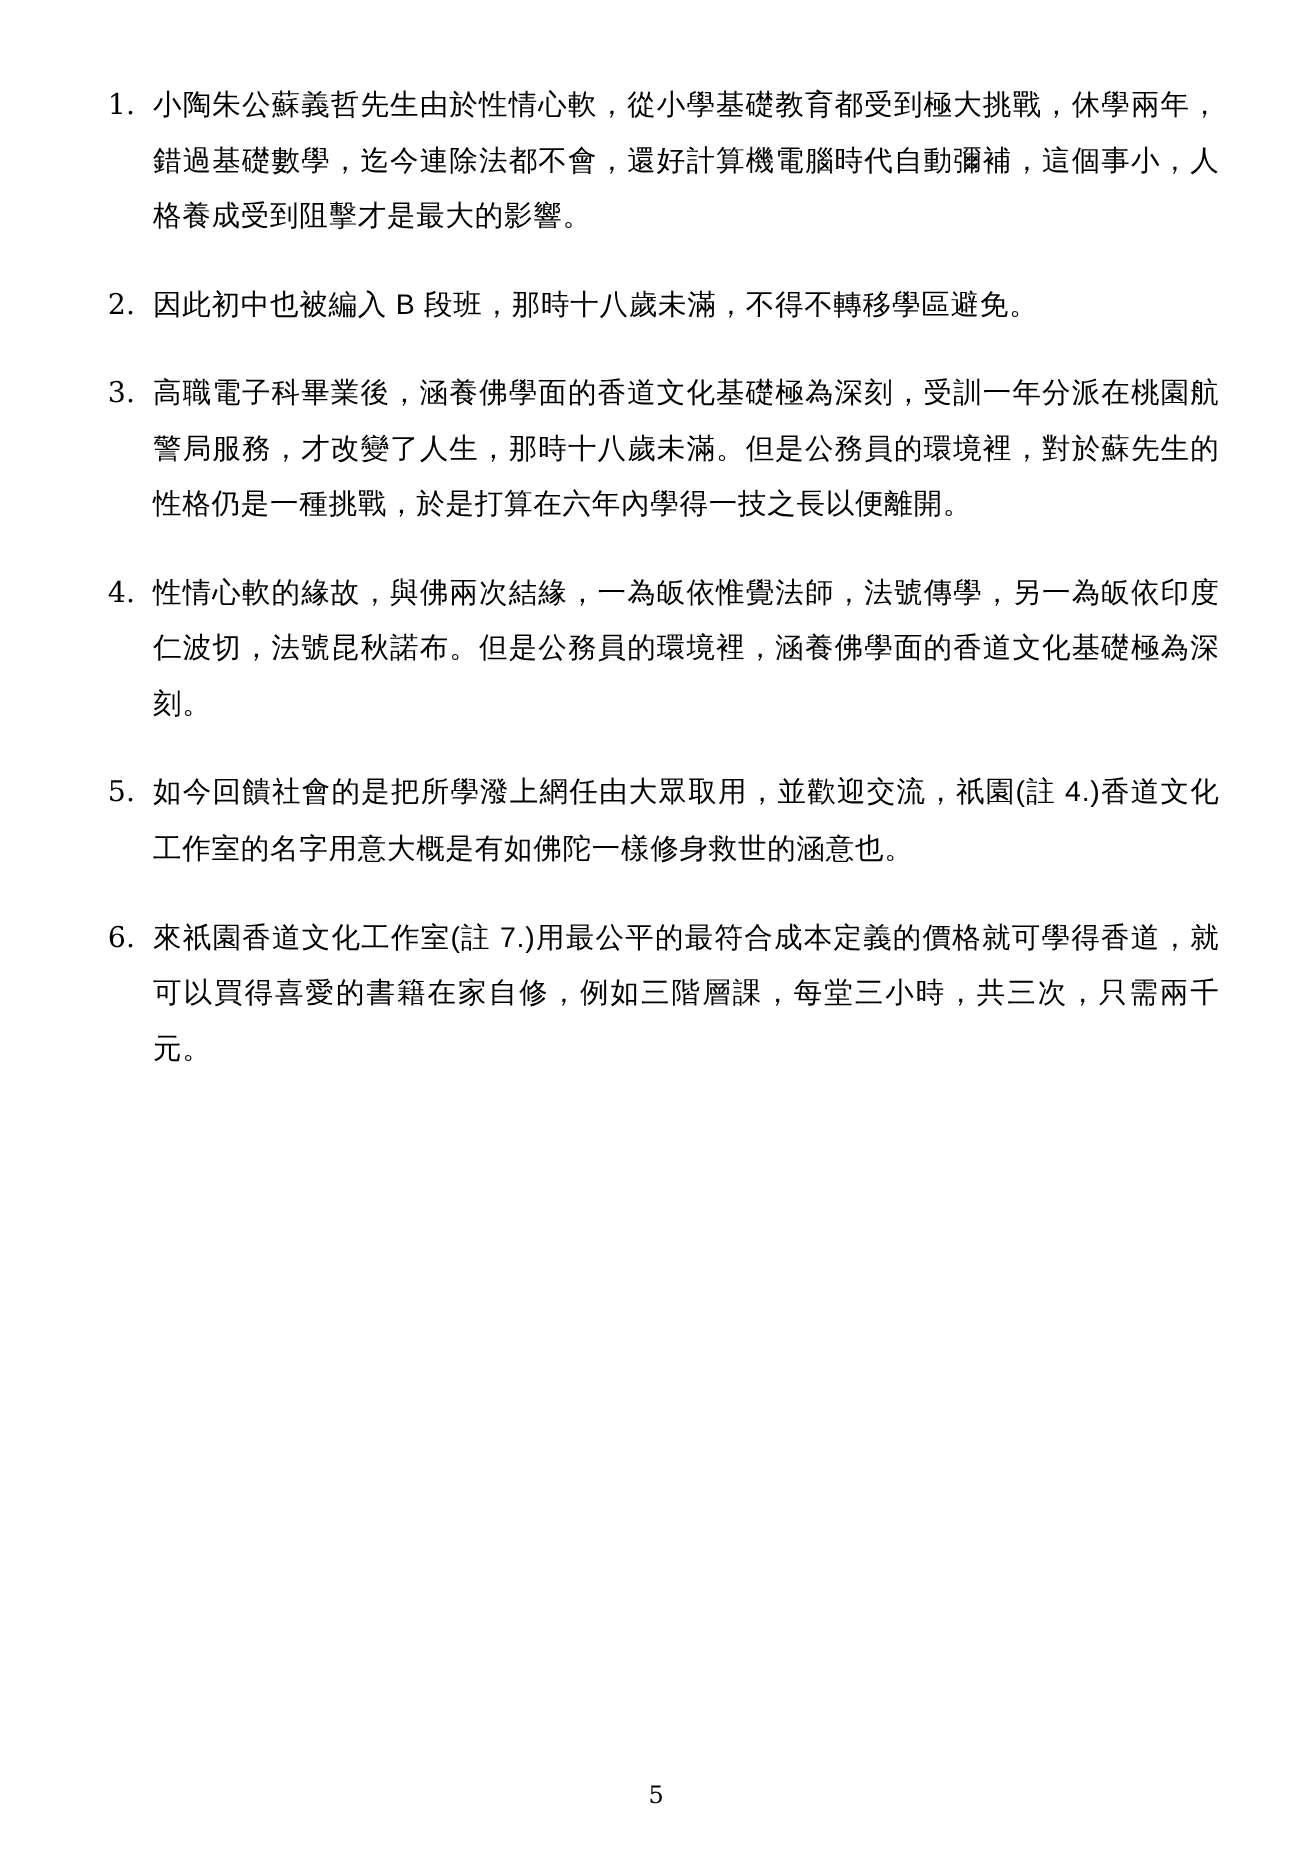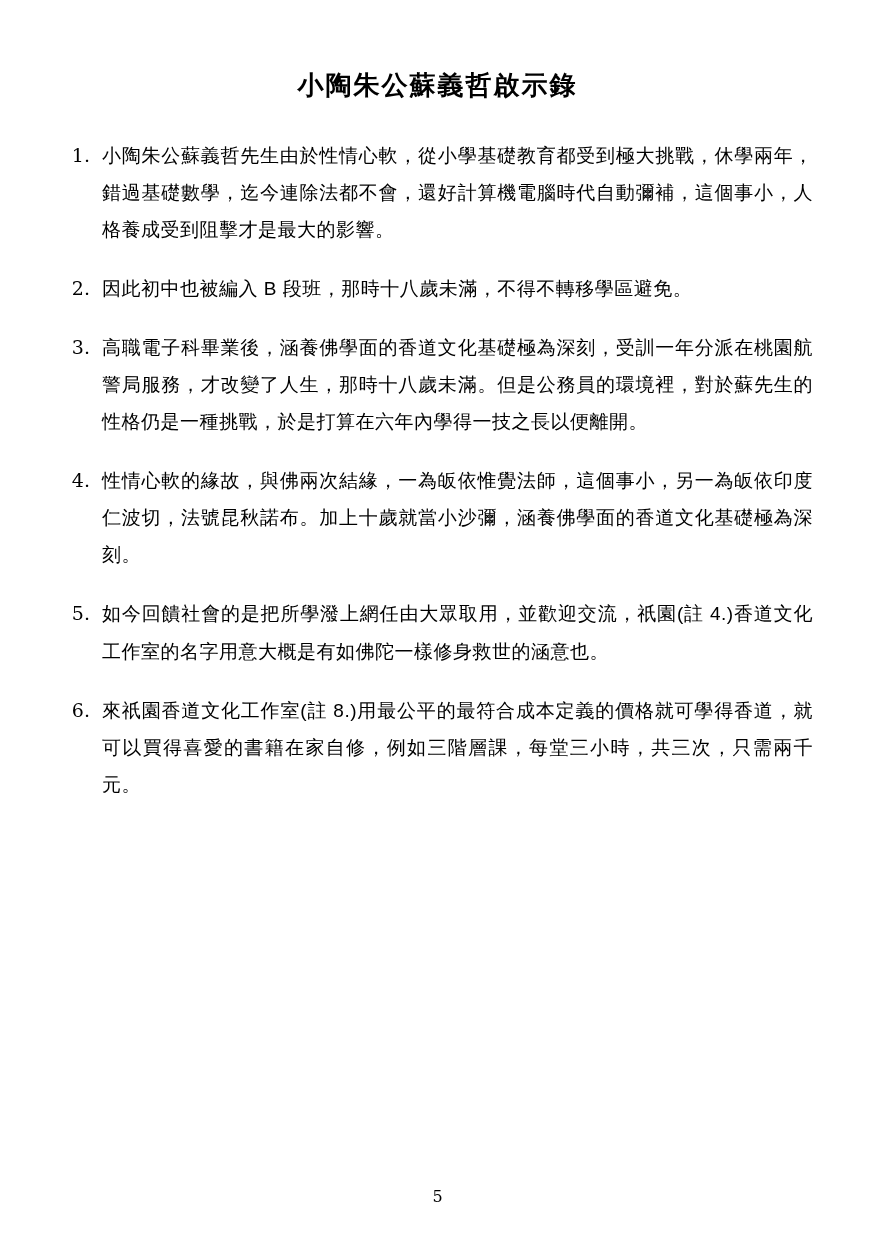--- a/index.html
+++ b/index.html
@@ -67,44 +67,43 @@
     text-align: center;
     font-size: 16px;
     font-family: "DejaVu Serif", "Liberation Serif", serif;
   }
 </style>
 </head>
 <body>
 
 <div class="page">
 
-  <div class="doc-title">小陶朱公蘇義哲啟示錄</div>
 
   <ol class="item-list">
     <li>
       <span class="item-num">1.</span>
       <span class="item-text">小陶朱公蘇義哲先生由於性情心軟，從小學基礎教育都受到極大挑戰，休學兩年，錯過基礎數學，迄今連除法都不會，還好計算機電腦時代自動彌補，這個事小，人格養成受到阻擊才是最大的影響。</span>
     </li>
     <li>
       <span class="item-num">2.</span>
       <span class="item-text">因此初中也被編入 B 段班，那時十八歲未滿，不得不轉移學區避免。</span>
     </li>
     <li>
       <span class="item-num">3.</span>
       <span class="item-text">高職電子科畢業後，涵養佛學面的香道文化基礎極為深刻，受訓一年分派在桃園航警局服務，才改變了人生，那時十八歲未滿。但是公務員的環境裡，對於蘇先生的性格仍是一種挑戰，於是打算在六年內學得一技之長以便離開。</span>
     </li>
     <li>
       <span class="item-num">4.</span>
-      <span class="item-text">性情心軟的緣故，與佛兩次結緣，一為皈依惟覺法師，這個事小，另一為皈依印度仁波切，法號昆秋諾布。加上十歲就當小沙彌，涵養佛學面的香道文化基礎極為深刻。</span>
+      <span class="item-text">性情心軟的緣故，與佛兩次結緣，一為皈依惟覺法師，法號傳學，另一為皈依印度仁波切，法號昆秋諾布。但是公務員的環境裡，涵養佛學面的香道文化基礎極為深刻。</span>
     </li>
     <li>
       <span class="item-num">5.</span>
       <span class="item-text">如今回饋社會的是把所學潑上網任由大眾取用，並歡迎交流，祇園(註 4.)香道文化工作室的名字用意大概是有如佛陀一樣修身救世的涵意也。</span>
     </li>
     <li>
       <span class="item-num">6.</span>
-      <span class="item-text">來祇園香道文化工作室(註 8.)用最公平的最符合成本定義的價格就可學得香道，就可以買得喜愛的書籍在家自修，例如三階層課，每堂三小時，共三次，只需兩千元。</span>
+      <span class="item-text">來祇園香道文化工作室(註 7.)用最公平的最符合成本定義的價格就可學得香道，就可以買得喜愛的書籍在家自修，例如三階層課，每堂三小時，共三次，只需兩千元。</span>
     </li>
   </ol>
 
   <div class="page-number">5</div>
 
 </div>
 
 </body></html>

